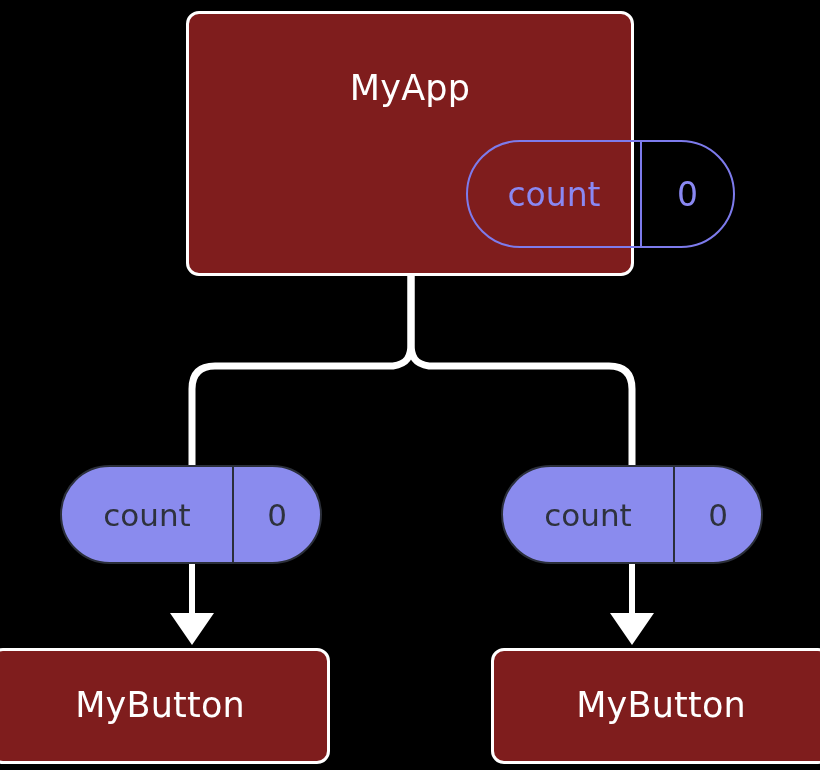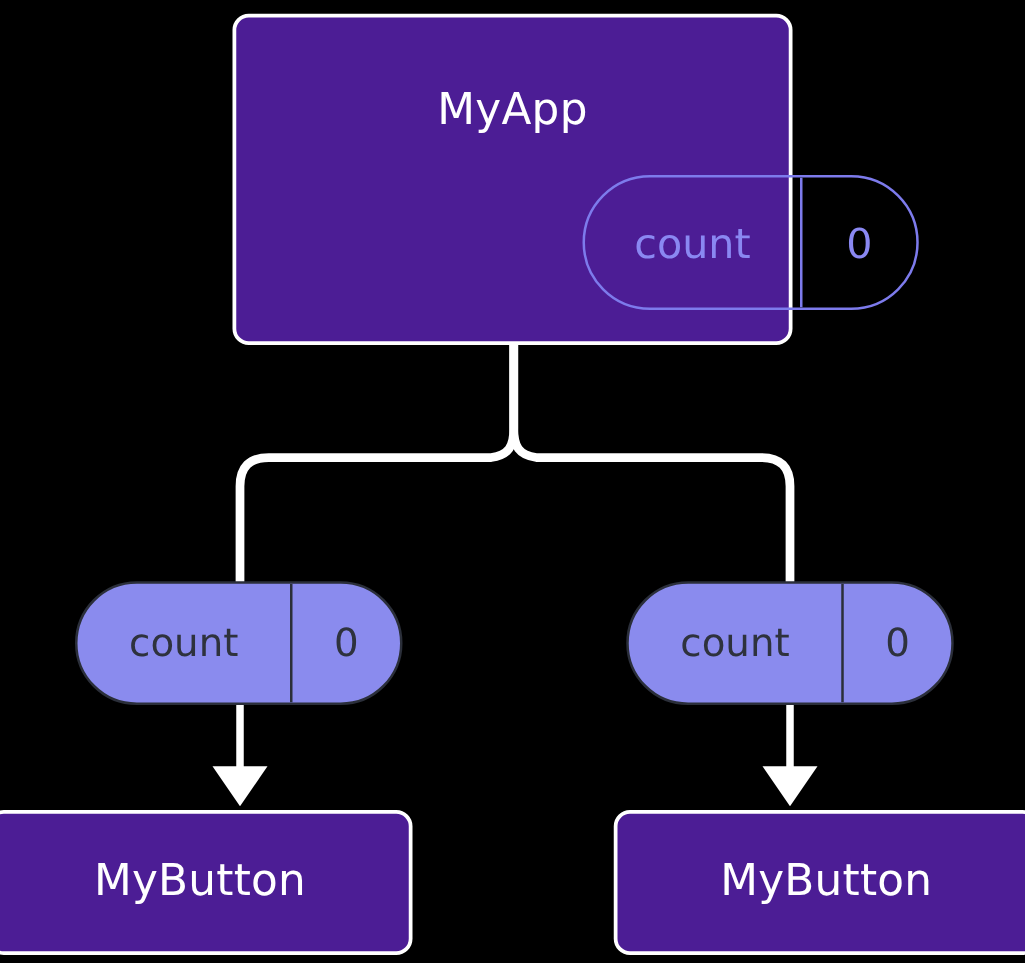--- a/index.html
+++ b/index.html
@@ -32,21 +32,21 @@
     top: 0;
     width: 820px;
     height: 770px;
     z-index: 1;
   }
 
   
   .node-box {
     position: absolute;
     box-sizing: border-box;
-    background: #4c1d95;
+    background: #7f1d1d;
     border: 3px solid #ffffff;
     border-radius: 13px;
     z-index: 2;
     padding-left: 23px;
   }
 
   #node-myapp {
     left: 186px;
     top: 11px;
     width: 448px;

